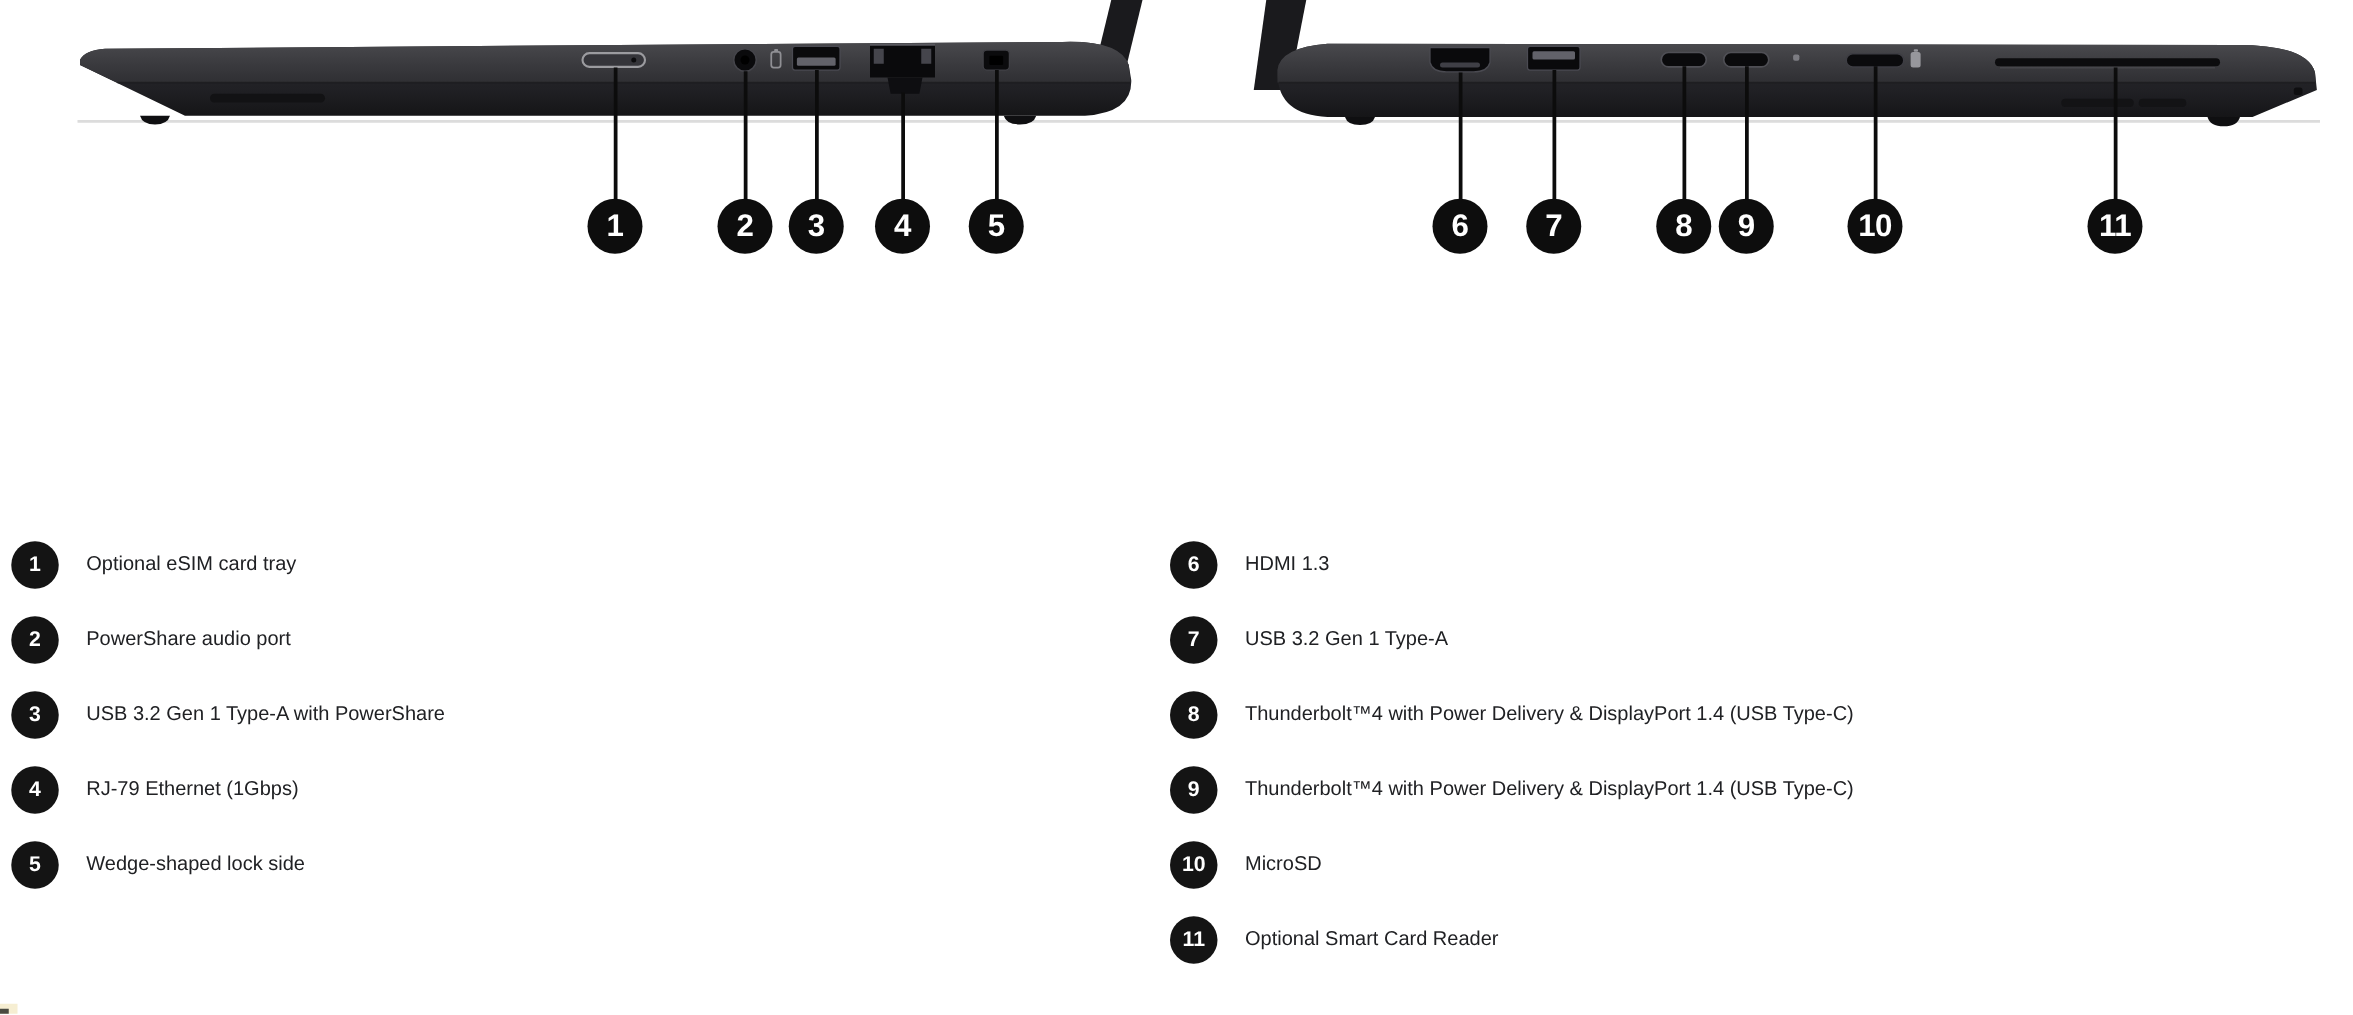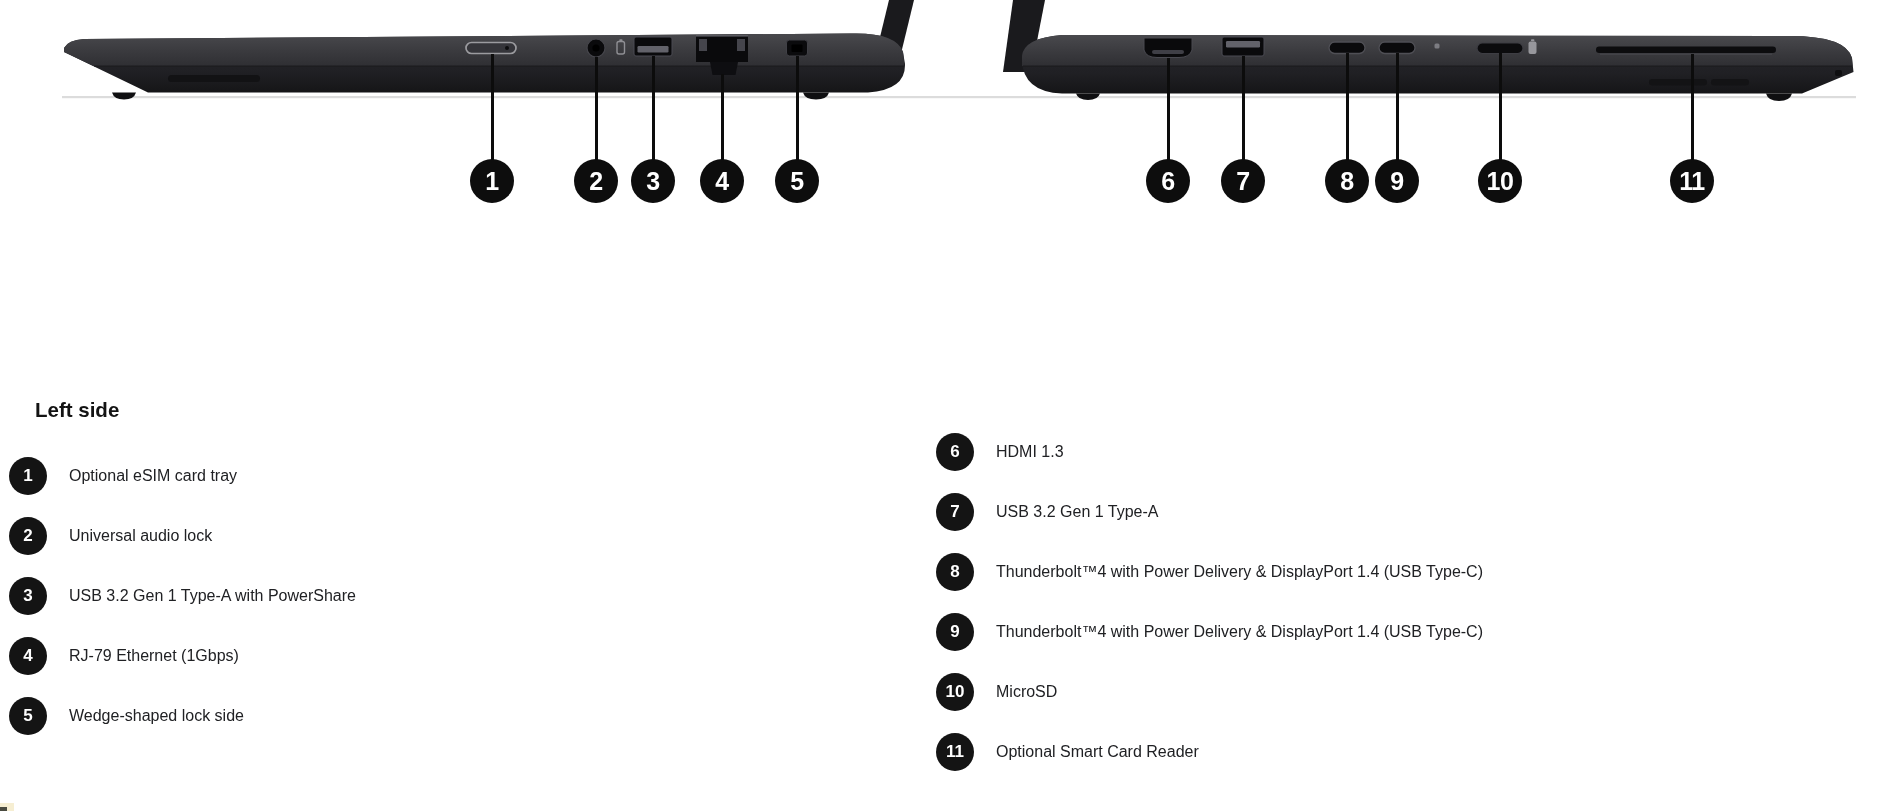--- a/index.html
+++ b/index.html
@@ -204,29 +204,28 @@
       <span>9</span>
     </div>
   <div class="callout-badge" style="left:1478px; top:159px;">
       <span>10</span>
     </div>
   <div class="callout-badge" style="left:1670px; top:159px;">
       <span>11</span>
     </div>
 
   <section class="legend-col" style="left:9px;">
-    <h2>Left side</h2>
     <div class="legend-rows">
       <div class="legend-row">
         <span class="legend-num">1</span>
         <span class="legend-label">Optional eSIM card tray</span>
       </div>
       <div class="legend-row">
         <span class="legend-num">2</span>
-        <span class="legend-label">Universal audio lock</span>
+        <span class="legend-label">PowerShare audio port</span>
       </div>
       <div class="legend-row">
         <span class="legend-num">3</span>
         <span class="legend-label">USB 3.2 Gen 1 Type-A with PowerShare</span>
       </div>
       <div class="legend-row">
         <span class="legend-num">4</span>
         <span class="legend-label">RJ-79 Ethernet (1Gbps)</span>
       </div>
       <div class="legend-row">

